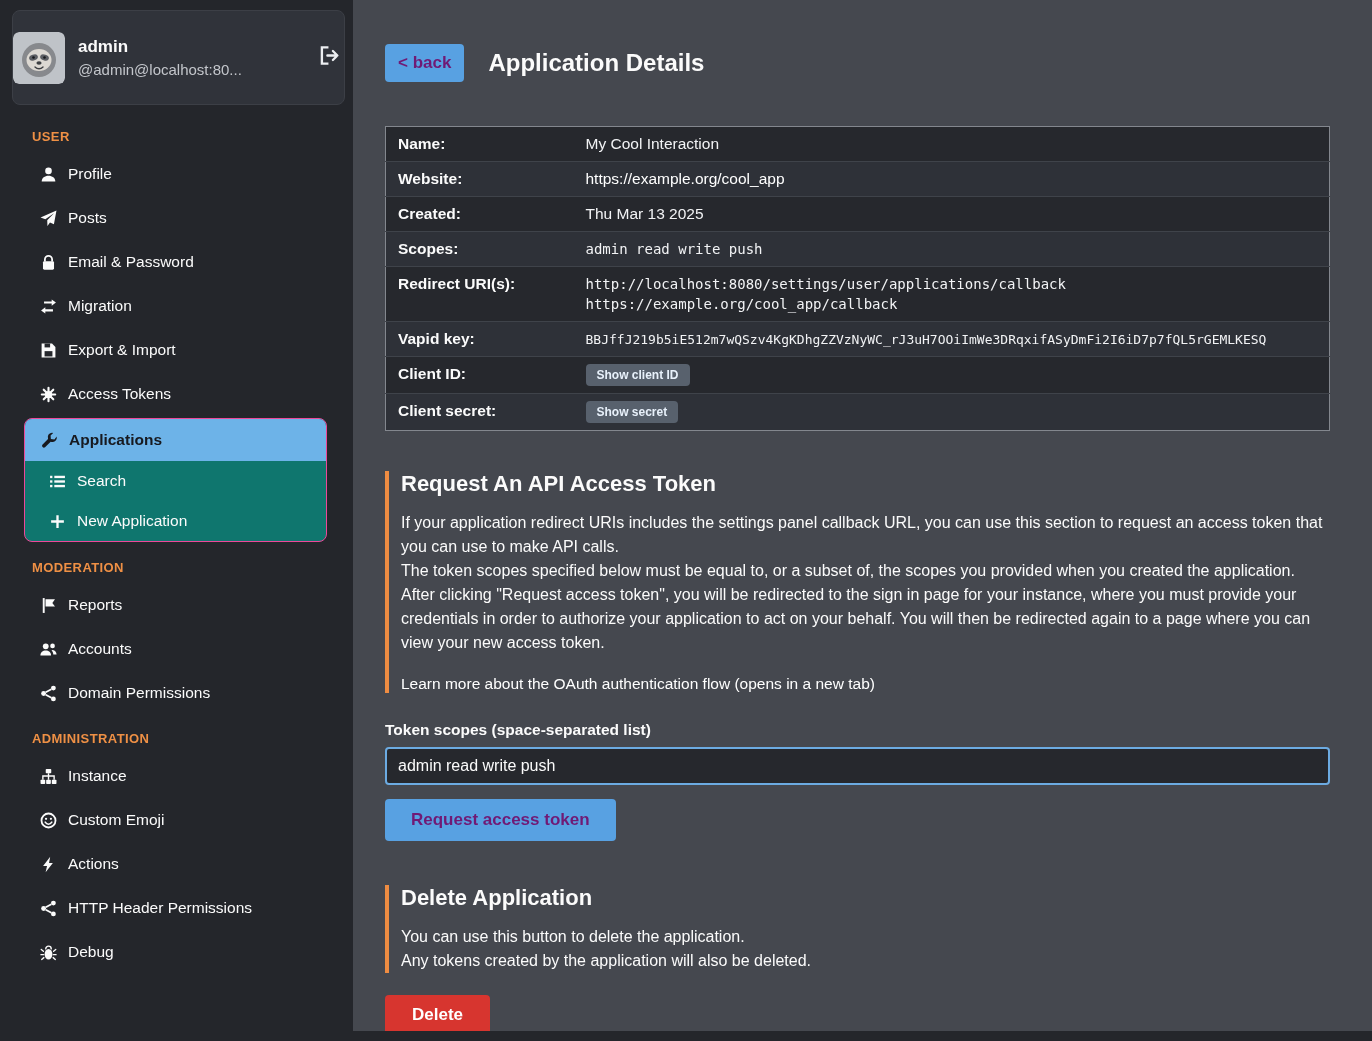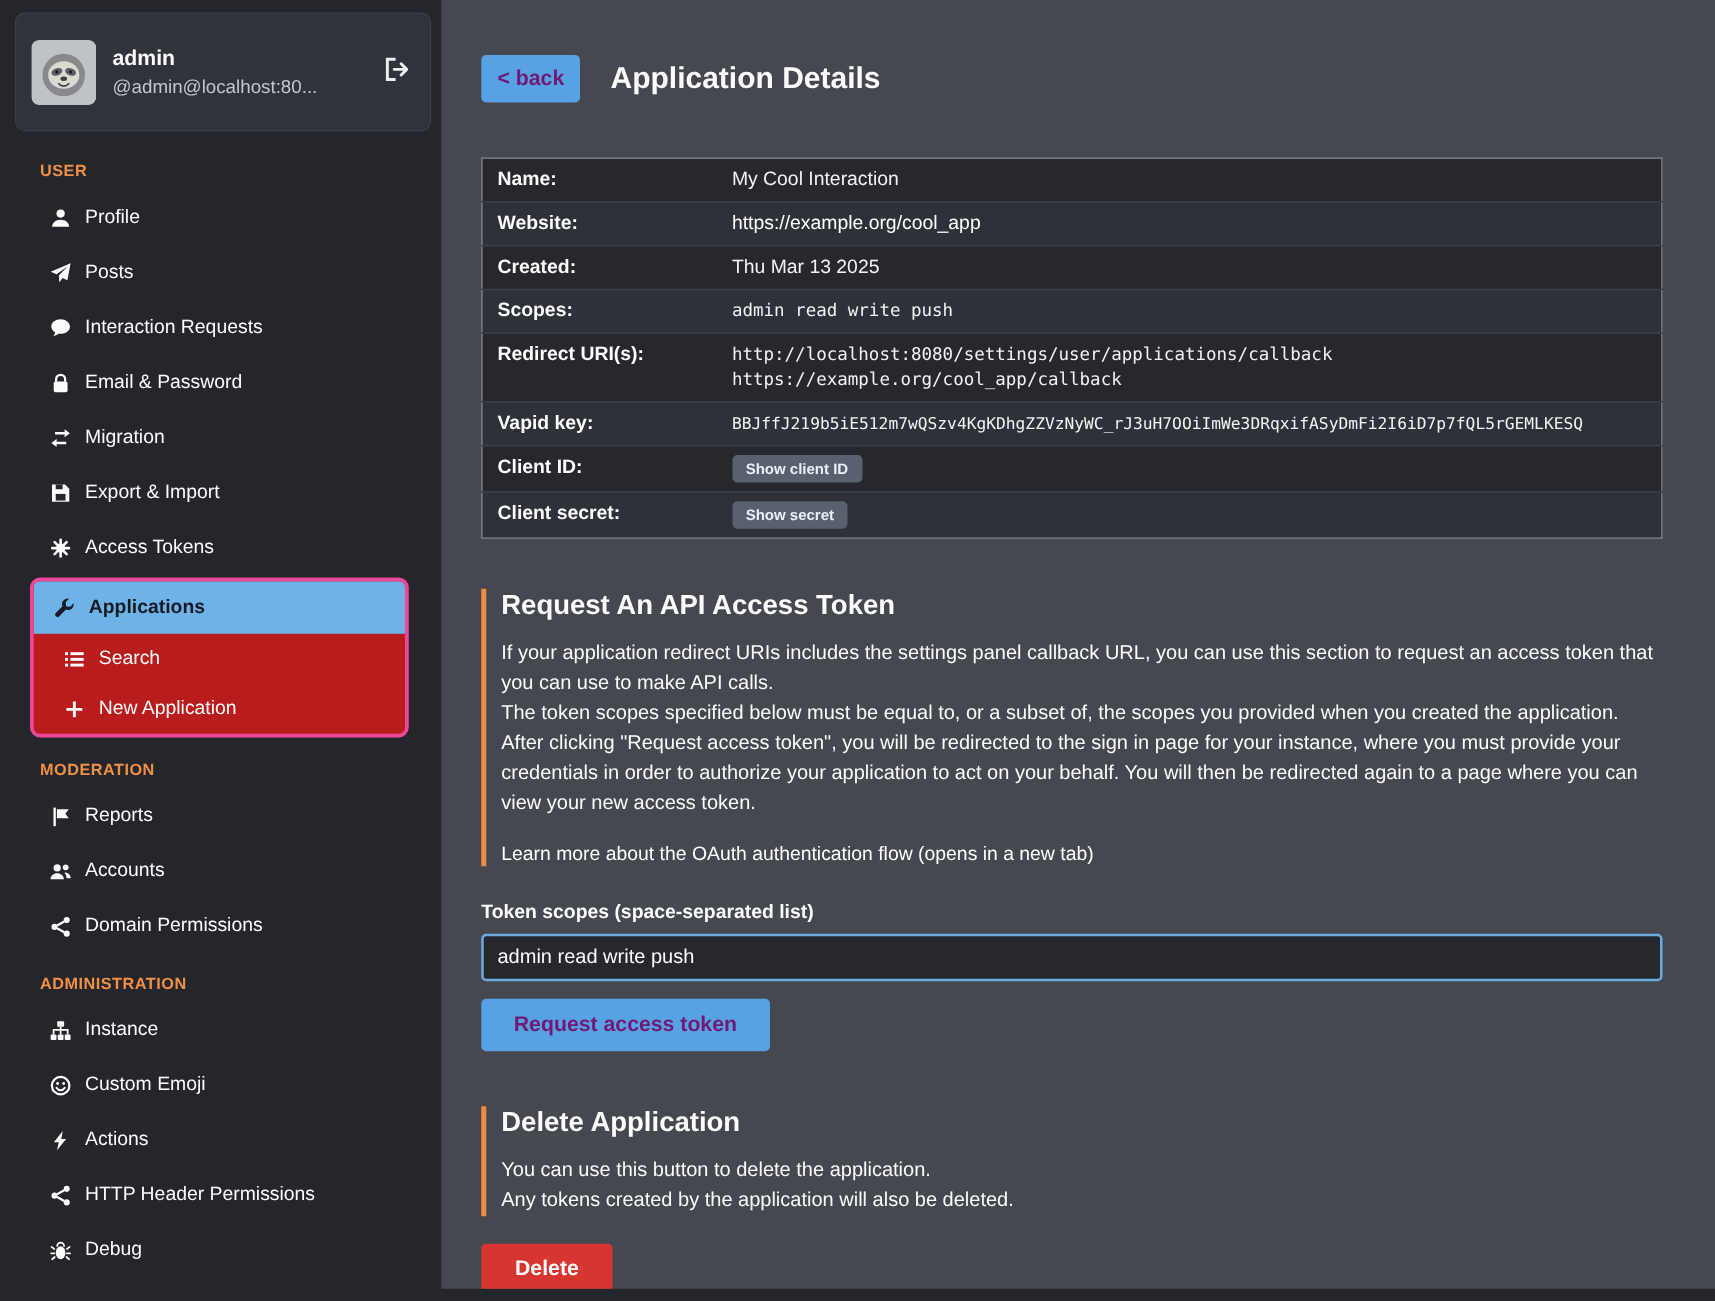--- a/index.html
+++ b/index.html
@@ -3,32 +3,32 @@
 <meta charset="utf-8">
 <style>
   *{box-sizing:border-box;margin:0;padding:0}
   html,body{width:1372px;height:1041px}
   body{display:flex;background:#24262b;color:#fbfbfb;font-family:"Liberation Sans","DejaVu Sans",sans-serif;font-size:16px;overflow:hidden}
   button{font-family:inherit;cursor:pointer}
   a{cursor:pointer}
 
   
   .sidebar{flex:0 0 353px;width:353px;padding:10px 8px 0 10px}
-  .user-card{display:flex;align-items:center;gap:13px;background:#30333a;border:1px solid #3c3f46;border-radius:8px;padding:14px 12px;margin:0 0 8px 2px;height:95px}
+  .user-card{display:flex;align-items:center;gap:13px;background:#30333a;border:1px solid #3c3f46;border-radius:8px;padding:14px 0;margin:0 0 8px 2px;height:95px}
   .avatar{width:52px;height:52px;border-radius:6px;overflow:hidden;flex:0 0 52px}
   .avatar svg{display:block;width:52px;height:52px}
   .user-meta{flex:1;min-width:0}
   .user-name{font-weight:bold;font-size:17px}
   .user-handle{color:#c3c6cb;font-size:15px;margin-top:4px;white-space:nowrap;overflow:hidden}
   .logout{color:#eceef1;margin-right:4px}
   .logout svg{width:21px;height:21px}
   .nav-header{color:#ef9045;font-size:13px;font-weight:bold;letter-spacing:.4px;padding:16px 0 8px 22px}
   .nav-item{display:flex;align-items:center;gap:11px;padding:13px 8px 13px 30px;font-size:15.5px;color:#fbfbfb;text-decoration:none}
   .icn{width:17px;height:17px;flex:0 0 17px;fill:currentColor}
-  .nav-group{margin:2px 18px 2px 14px;border:3px solid #ec4899;border-radius:8px;overflow:hidden;background:#b91c1c}
+  .nav-group{margin:2px 18px 2px 14px;border:1px solid #ec4899;border-radius:8px;overflow:hidden;background:#0f766e}
   .nav-item.active{background:#6db3e8;color:#171a20;font-weight:bold;padding:12px 8px 12px 16px}
   .nav-item.sub{padding:11px 8px 11px 24px}
 
   
   main{flex:1;background:#45484f;margin-bottom:10px;padding:44px 42px 20px 32px;overflow:hidden}
   .page-header{display:flex;align-items:center;gap:24px}
   .btn{border:none;border-radius:4px;font-weight:bold}
   .btn-blue{background:#58a1e2;color:#701a75}
   .back-btn{font-size:17px;padding:9px 13px}
   .page-title{font-size:24px;font-weight:bold}
@@ -94,26 +94,20 @@
       <span>Profile</span>
     </a>
     <a class="nav-item">
       <svg class="icn" viewBox="0 0 16 16">
           <path d="M15.5.5L.5 7l4.5 1.8L13.2 3 6.8 9.6l.2 5.4 2.4-3.3 3.7 1.6z"></path>
         </svg>
       <span>Posts</span>
     </a>
     <a class="nav-item">
       <svg class="icn" viewBox="0 0 16 16">
-          <path d="M8 1.3C4.1 1.3 1 3.7 1 6.7c0 1.8 1.1 3.4 2.8 4.4-.1 1-.6 2-1.4 2.8 1.6-.2 3-.9 4-1.7.5.1 1 .1 1.6.1 3.9 0 7-2.4 7-5.4S11.9 1.3 8 1.3z"></path>
-        </svg>
-      <span>Interaction Requests</span>
-    </a>
-    <a class="nav-item">
-      <svg class="icn" viewBox="0 0 16 16">
           <path d="M4.6 7V5.1a3.4 3.4 0 016.8 0V7" fill="none" stroke="currentColor" stroke-width="1.7"></path>
           <rect x="2.8" y="6.8" width="10.4" height="8" rx="1.3"></rect>
         </svg>
       <span>Email &amp; Password</span>
     </a>
     <a class="nav-item">
       <svg class="icn" viewBox="0 0 16 16">
           <path d="M11 1.3l4 3-4 3V5.2H3.8V3.3H11z"></path>
           <path d="M5 8.7l-4 3 4 3v-2.1h7.2v-1.9H5z"></path>
         </svg>

